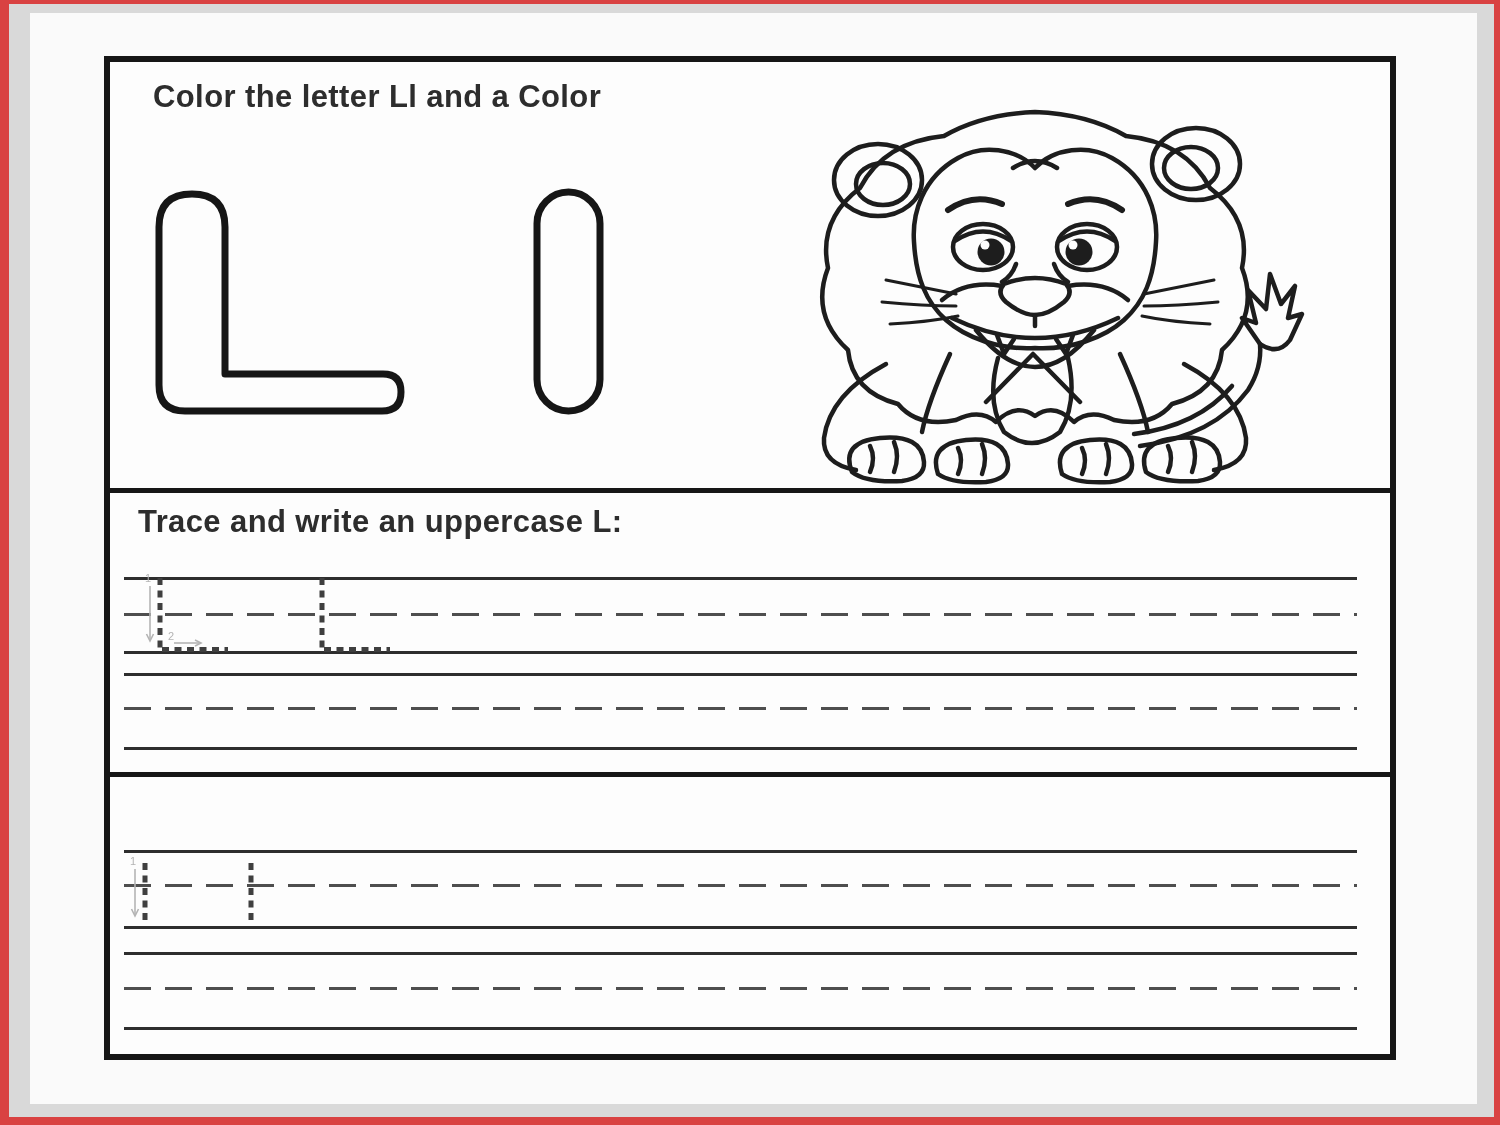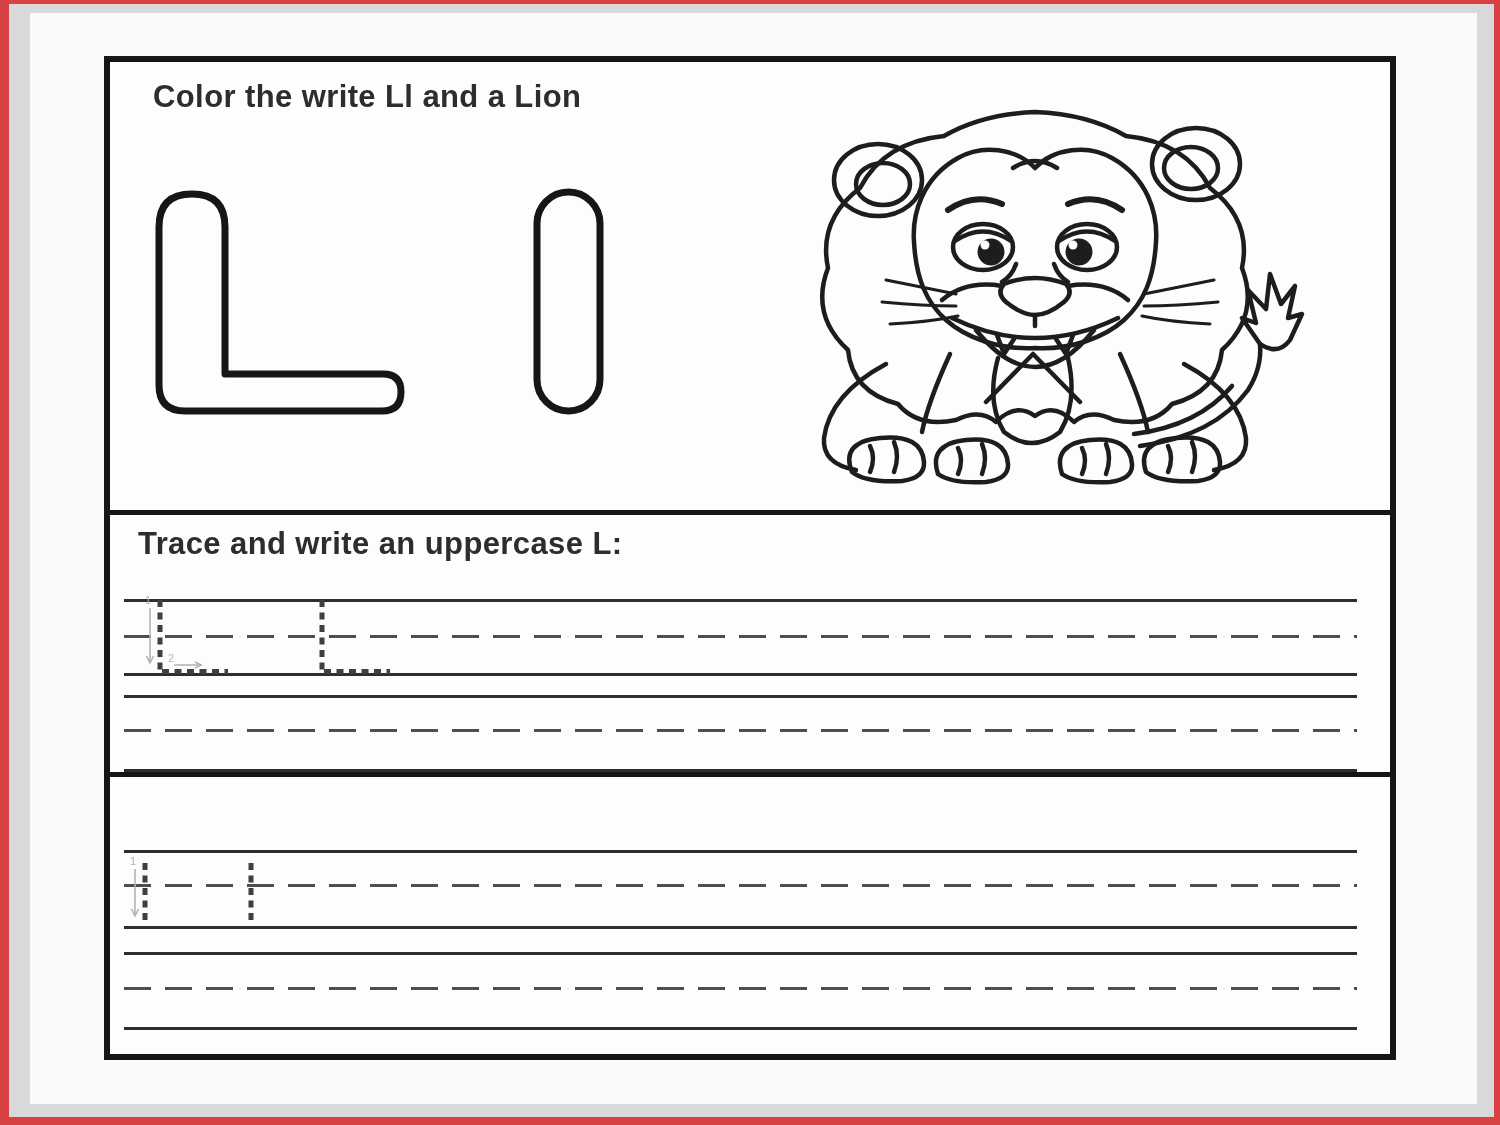--- a/index.html
+++ b/index.html
@@ -10,21 +10,21 @@
              border-style:solid;border-width:4px 6px 8px 9px;}
   
   .frame-mat{position:absolute;inset:0;box-sizing:border-box;
              border-style:solid;border-width:9px 17px 13px 21px;}
   .paper{position:absolute;inset:0;}
   
   .worksheet{position:absolute;left:104px;top:56px;width:1292px;height:1004px;
              box-sizing:border-box;border:6px solid #161616;background:#fdfdfd;}
   .sec{position:absolute;left:0;right:0;}
   .sec-color{top:0;height:426px;}
-  .sec-upper{top:448px;height:284px;border-top:5px solid #161616;}
+  .sec-upper{top:426px;height:284px;border-top:5px solid #161616;}
   .sec-lower{top:710px;bottom:0;border-top:5px solid #161616;}
   .heading{position:absolute;font-weight:700;font-size:31px;letter-spacing:.4px;
            color:#2d2d2d;white-space:nowrap;}
   .h-color{left:43px;top:17px;}
   .h-upper{left:28px;top:11px;}
   .h-lower{left:28px;top:13px;}
   .bubble-L{position:absolute;left:44px;top:128px;}
   .bubble-l{position:absolute;left:423px;top:126px;}
   .lion{position:absolute;left:680px;top:40px;}
   
@@ -44,21 +44,21 @@
 
 <div class="canvas">
   <div class="frame-red" style="border-color:#d94242;"></div>
   <div class="frame-mat" style="inset:4px 6px 8px 9px;border-color:#d9d9d9;background:#fafafa;">
     <div class="paper"></div>
   </div>
 
   <div class="worksheet">
 
     <div class="sec sec-color">
-      <div class="heading h-color">Color the write Ll and a Lion</div>
+      <div class="heading h-color">Color the letter Ll and a Color</div>
 
       <svg class="bubble-L" width="256" height="228" viewBox="0 0 256 228" aria-label="L">
         <path d="M5,37 Q5,4 38,4 Q71,4 71,37 L71,184 L229,184 Q247,184 247,202
                  Q247,221 228,221 L31,221 Q5,221 5,195 Z" fill="#fdfdfd" stroke="#161616" stroke-width="7" stroke-linejoin="round"></path>
       </svg>
 
       <svg class="bubble-l" width="72" height="228" viewBox="0 0 72 228" aria-label="l">
         <rect x="4" y="4" width="63" height="219" rx="31.5" fill="#fdfdfd" stroke="#161616" stroke-width="7"></rect>
       </svg>
 

